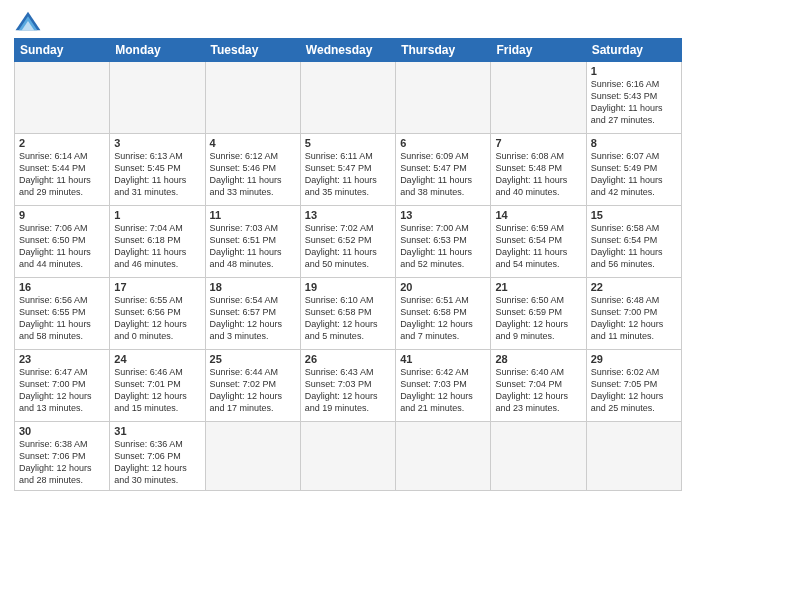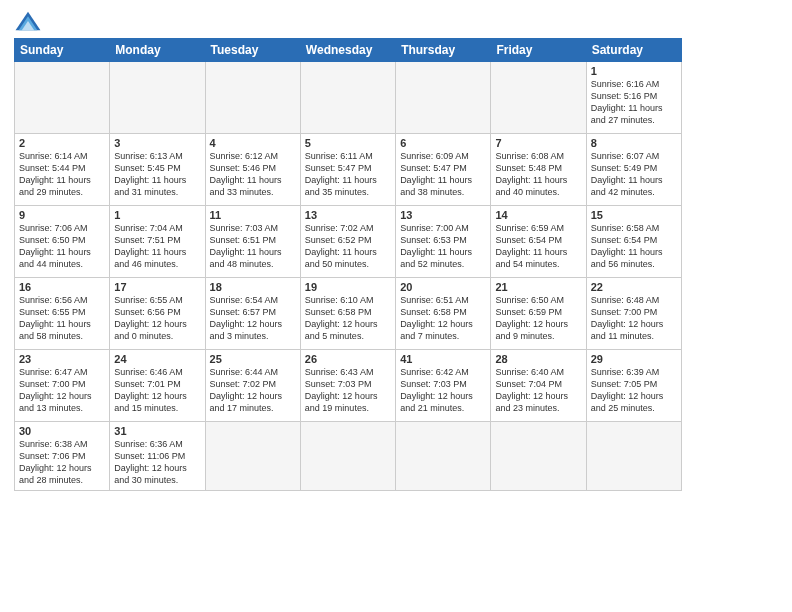--- a/index.html
+++ b/index.html
@@ -140,21 +140,21 @@
     <tr>
           <td class="empty"></td>
           <td class="empty"></td>
           <td class="empty"></td>
           <td class="empty"></td>
           <td class="empty"></td>
           <td class="empty"></td>
           <td>
             <span class="day-number">1</span>
             <div class="day-info">Sunrise: 6:16 AM
-Sunset: 5:16 PM
+Sunset: 5:43 PM
 Daylight: 11 hours
 and 27 minutes.</div>
           </td>
         </tr>
         <tr>
           <td>
             <span class="day-number">2</span>
             <div class="day-info">Sunrise: 6:14 AM
 Sunset: 5:44 PM
 Daylight: 11 hours
@@ -207,21 +207,21 @@
           <td>
             <span class="day-number">9</span>
             <div class="day-info">Sunrise: 7:06 AM
 Sunset: 6:50 PM
 Daylight: 11 hours
 and 44 minutes.</div>
           </td>
           <td>
             <span class="day-number">1</span>
             <div class="day-info">Sunrise: 7:04 AM
-Sunset: 7:51 PM
+Sunset: 6:18 PM
 Daylight: 11 hours
 and 46 minutes.</div>
           </td>
           <td>
             <span class="day-number">11</span>
             <div class="day-info">Sunrise: 7:03 AM
 Sunset: 6:51 PM
 Daylight: 11 hours
 and 48 minutes.</div>
           </td>
@@ -343,38 +343,38 @@
           </td>
           <td>
             <span class="day-number">28</span>
             <div class="day-info">Sunrise: 6:40 AM
 Sunset: 7:04 PM
 Daylight: 12 hours
 and 23 minutes.</div>
           </td>
           <td>
             <span class="day-number">29</span>
-            <div class="day-info">Sunrise: 6:39 AM
+            <div class="day-info">Sunrise: 6:02 AM
 Sunset: 7:05 PM
 Daylight: 12 hours
 and 25 minutes.</div>
           </td>
         </tr>
         <tr class="last-row">
           <td>
             <span class="day-number">30</span>
             <div class="day-info">Sunrise: 6:38 AM
 Sunset: 7:06 PM
 Daylight: 12 hours
 and 28 minutes.</div>
           </td>
           <td>
             <span class="day-number">31</span>
             <div class="day-info">Sunrise: 6:36 AM
-Sunset: 11:06 PM
+Sunset: 7:06 PM
 Daylight: 12 hours
 and 30 minutes.</div>
           </td>
           <td class="empty"></td>
           <td class="empty"></td>
           <td class="empty"></td>
           <td class="empty"></td>
           <td class="empty"></td>
         </tr>
       </tbody>

